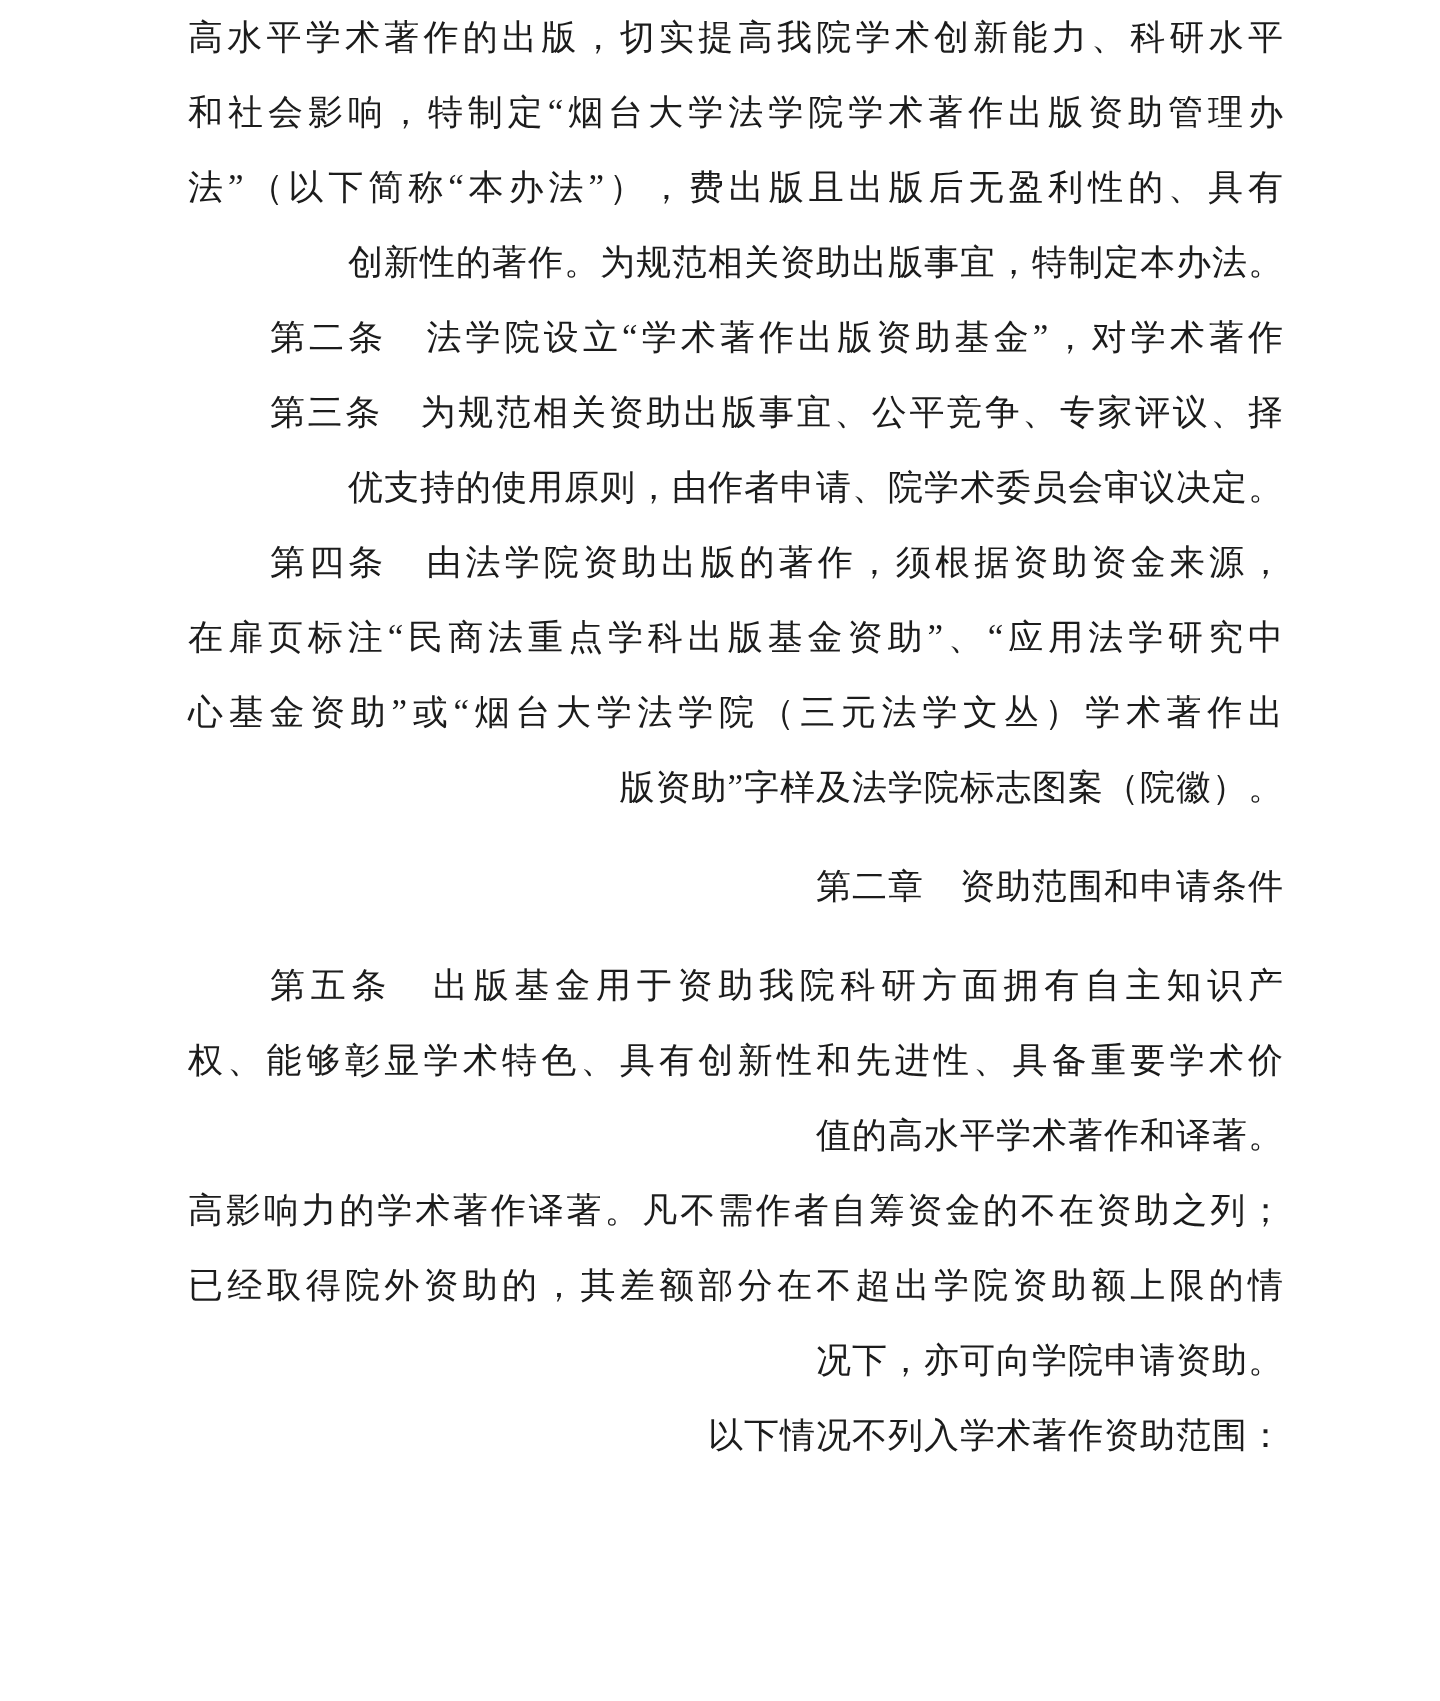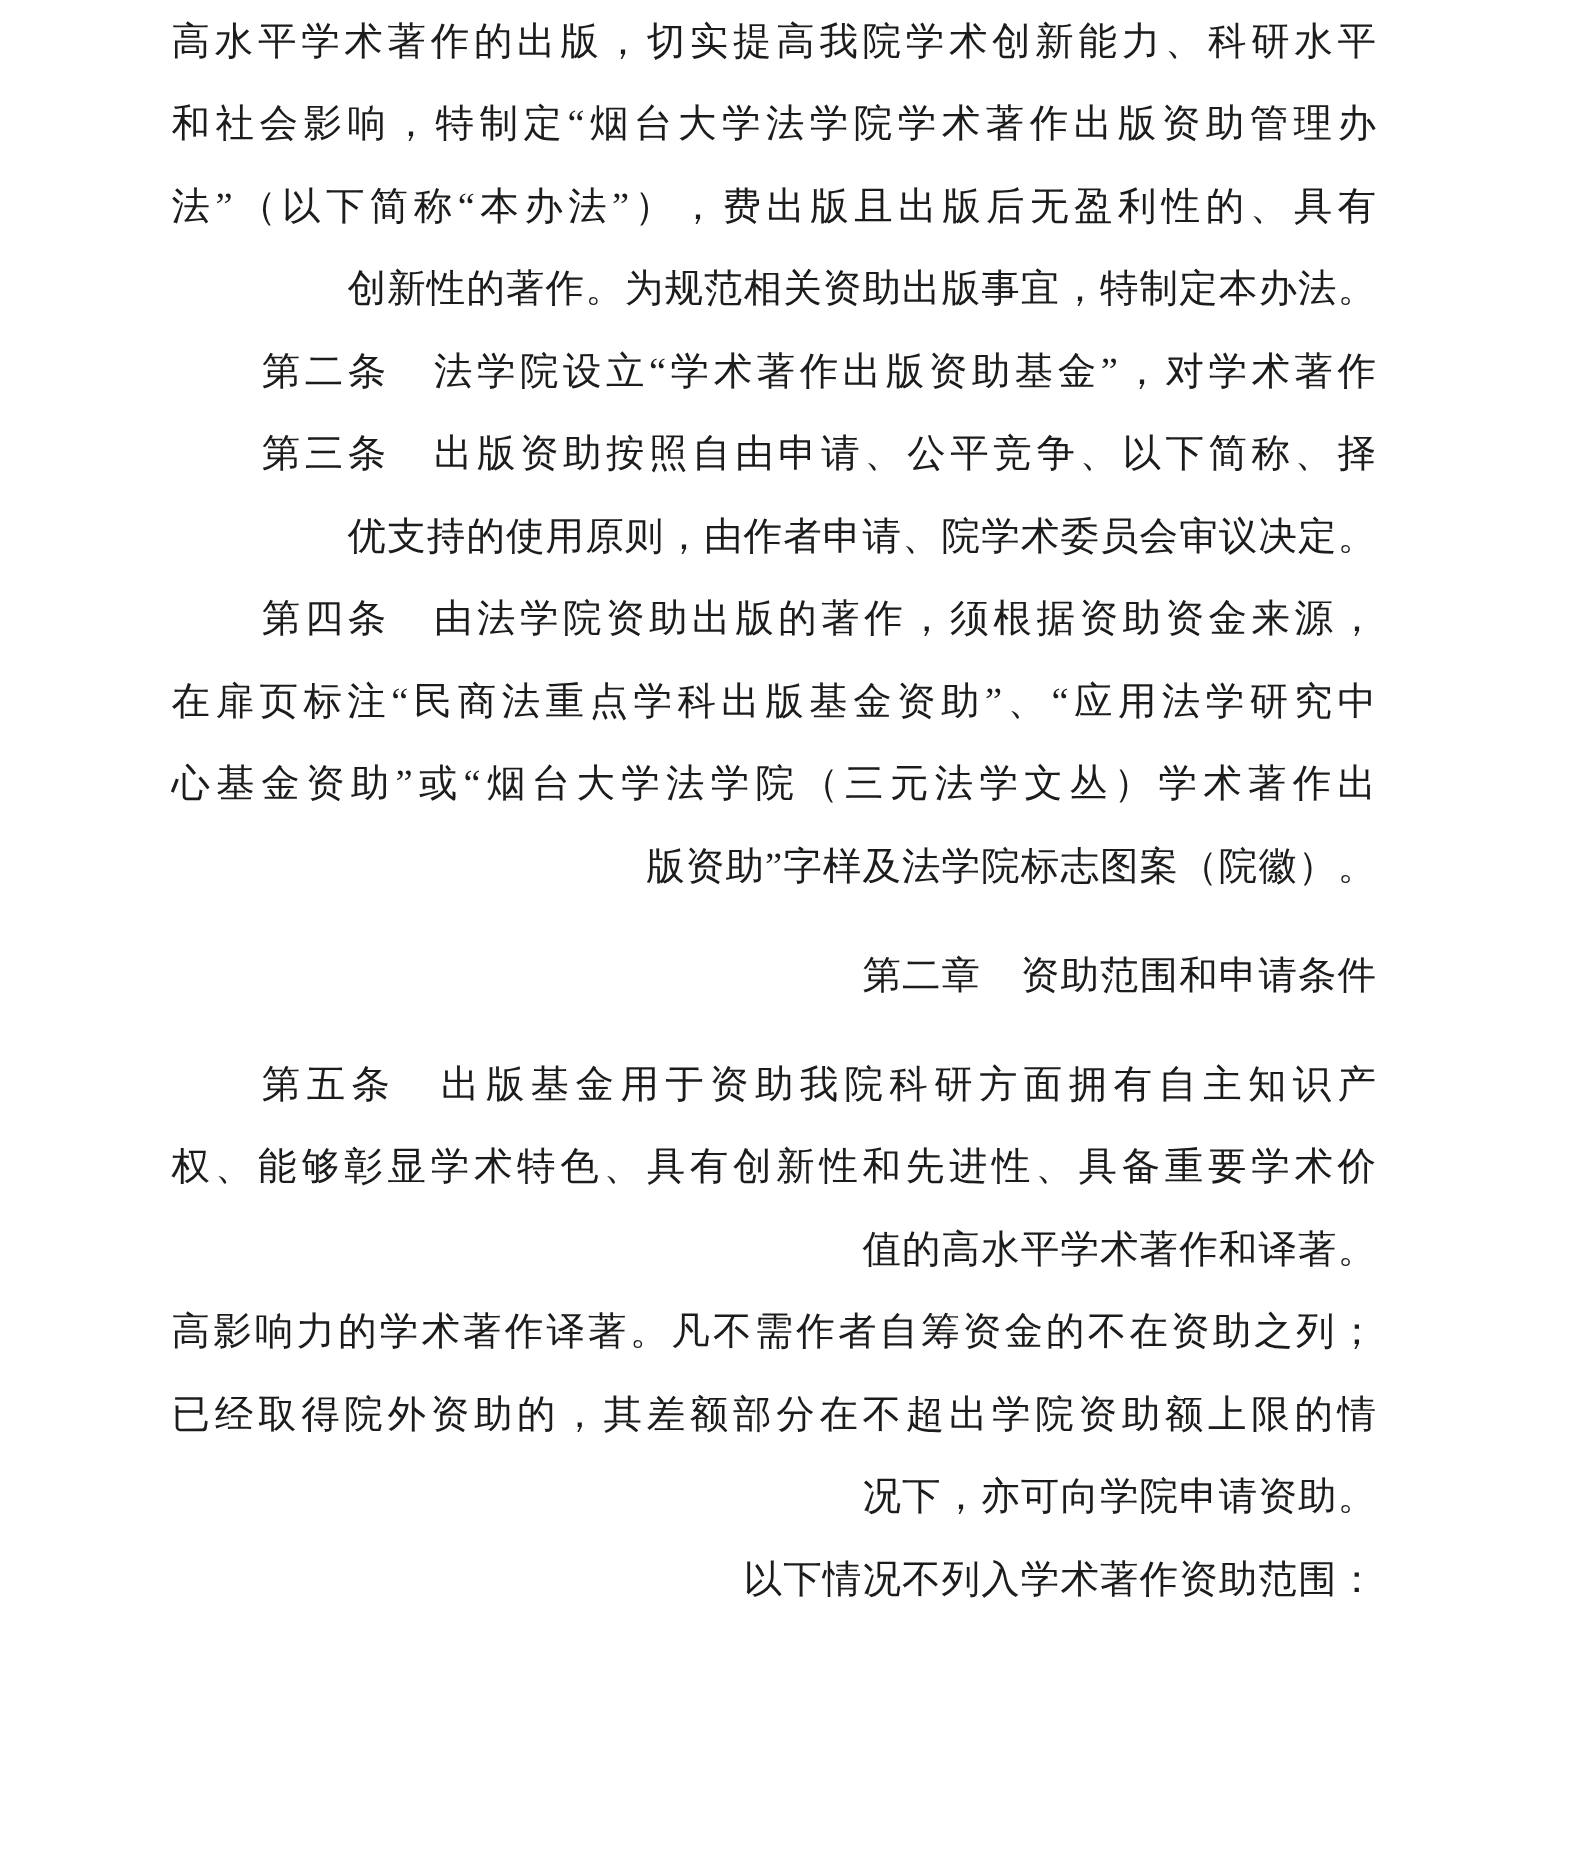--- a/index.html
+++ b/index.html
@@ -10,21 +10,21 @@
   .page {
     position: relative;
     width: 1440px;
     height: 1701px;
     background: #ffffff;
     overflow: hidden;
   }
   .text-block {
     position: absolute;
     top: 0;
-    left: 156px;
+    left: 188px;
     width: 1096px;
   }
   .para {
     margin: 0;
     padding: 0;
   }
   .para.heading {
     margin: 24px 0;
   }
   .line {
@@ -57,21 +57,21 @@
       <div class="para">
         <div class="line fill">高水平学术著作的出版，切实提高我院学术创新能力、科研水平</div>
         <div class="line fill">和社会影响，特制定“烟台大学法学院学术著作出版资助管理办</div>
         <div class="line fill">法”（以下简称“本办法”），费出版且出版后无盈利性的、具有</div>
         <div class="line last">创新性的著作。为规范相关资助出版事宜，特制定本办法。</div>
       </div>
       <div class="para">
         <div class="line fill indent">第二条　法学院设立“学术著作出版资助基金”，对学术著作</div>
       </div>
       <div class="para">
-        <div class="line fill indent">第三条　出版资助按照自由申请、公平竞争、以下简称、择</div>
+        <div class="line fill indent">第三条　为规范相关资助出版事宜、公平竞争、专家评议、择</div>
         <div class="line last">优支持的使用原则，由作者申请、院学术委员会审议决定。</div>
       </div>
       <div class="para">
         <div class="line fill indent">第四条　由法学院资助出版的著作，须根据资助资金来源，</div>
         <div class="line fill">在扉页标注“民商法重点学科出版基金资助”、“应用法学研究中</div>
         <div class="line fill">心基金资助”或“烟台大学法学院（三元法学文丛）学术著作出</div>
         <div class="line last">版资助”字样及法学院标志图案（院徽）。</div>
       </div>
       <div class="para heading">
         <div class="line last">第二章　资助范围和申请条件</div>

